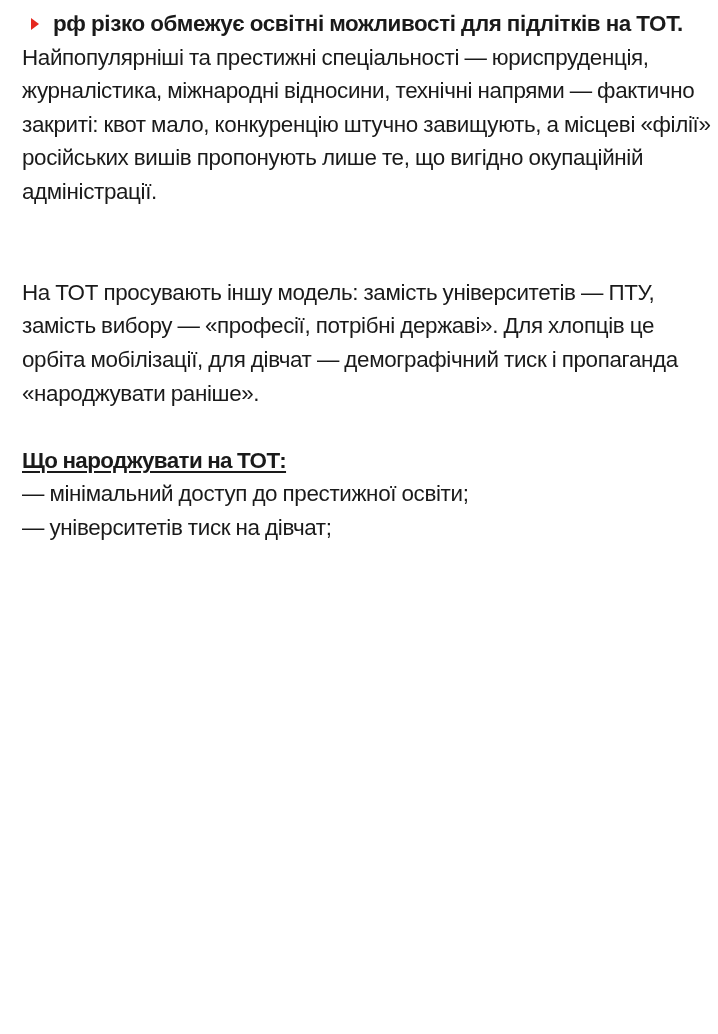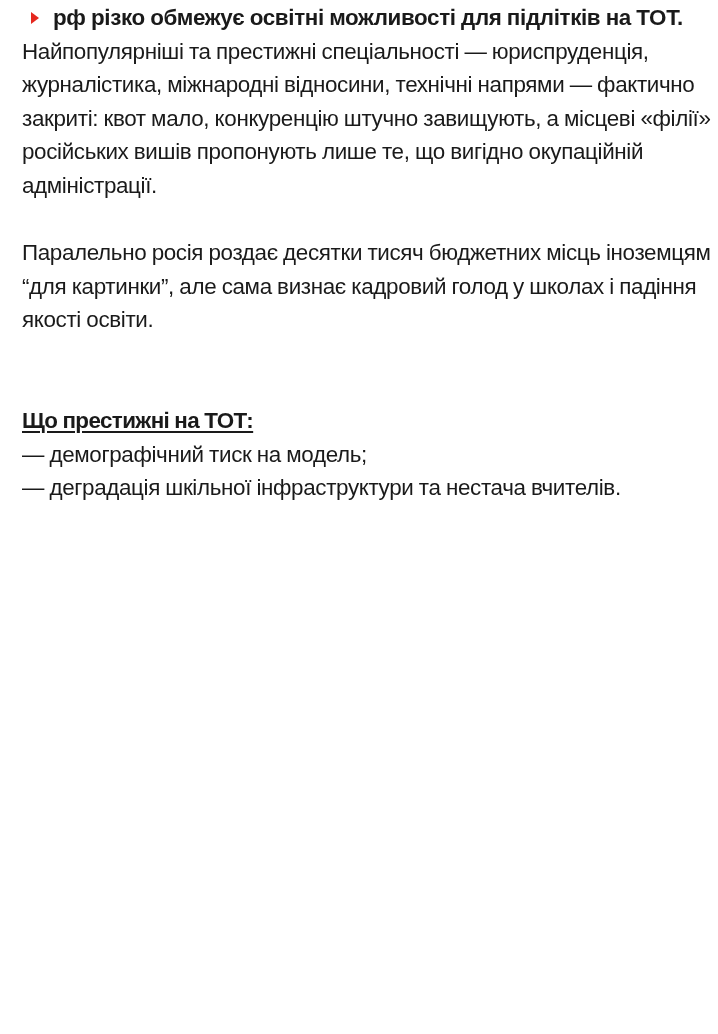--- a/index.html
+++ b/index.html
@@ -11,21 +11,21 @@
       width: 718px;
       height: 1034px;
       overflow: hidden;
       position: relative;
       font-family: "Liberation Sans", "DejaVu Sans", sans-serif;
       color: #1a1a1a;
     }
     .doc {
       position: absolute;
       left: 22px;
-      top: 1px;
+      top: 7px;
       width: 690px;
       font-size: 22.4px;
       line-height: 33.6px;
       letter-spacing: -0.35px;
       word-spacing: -0.5px;
     }
     .para { margin: 0; }
     .gap { height: 33.6px; }
     .bold { font-weight: bold; }
     .marker {
@@ -48,29 +48,29 @@
   </style>
 </head>
 <body>
 
 <div class="doc">
 
   <p class="para"><span class="marker"></span><span class="bold">рф різко обмежує освітні можливості для підлітків на ТОТ.</span><span> Найпопулярніші та престижні спеціальності — юриспруденція, журналістика, міжнародні відносини, технічні напрями — фактично закриті: квот мало, конкуренцію штучно завищують, а місцеві «філії» російських вишів пропонують лише те, що вигідно окупаційній адміністрації.</span></p>
 
   <div class="gap"></div>
 
-  <p class="para">Паралельно росія роздає десятки тисяч бюджетних місць іноземцям “для картинки”, але сама визнає кадровий голод у школах і падіння якості освіти.</p>
 
   <div class="gap"></div>
 
+  <p class="para">На ТОТ просувають іншу модель: замість університетів — ПТУ, замість вибору — «професії, потрібні державі». Для хлопців це орбіта мобілізації, для дівчат — демографічний тиск і пропаганда «народжувати раніше».</p>
 
   <div class="gap"></div>
 
   <div class="para">
-    <span class="heading-u list-line">Що престижні на ТОТ:</span>
-    <span class="list-line">— демографічний тиск на модель;</span>
-    <span class="list-line">— деградація шкільної інфраструктури та нестача вчителів.</span>
+    <span class="heading-u list-line">Що народжувати на ТОТ:</span>
+    <span class="list-line">— мінімальний доступ до престижної освіти;</span>
+    <span class="list-line">— університетів тиск на дівчат;</span>
   </div>
 
   <div class="gap"></div>
 
 
 </div>
 
 </body></html>

